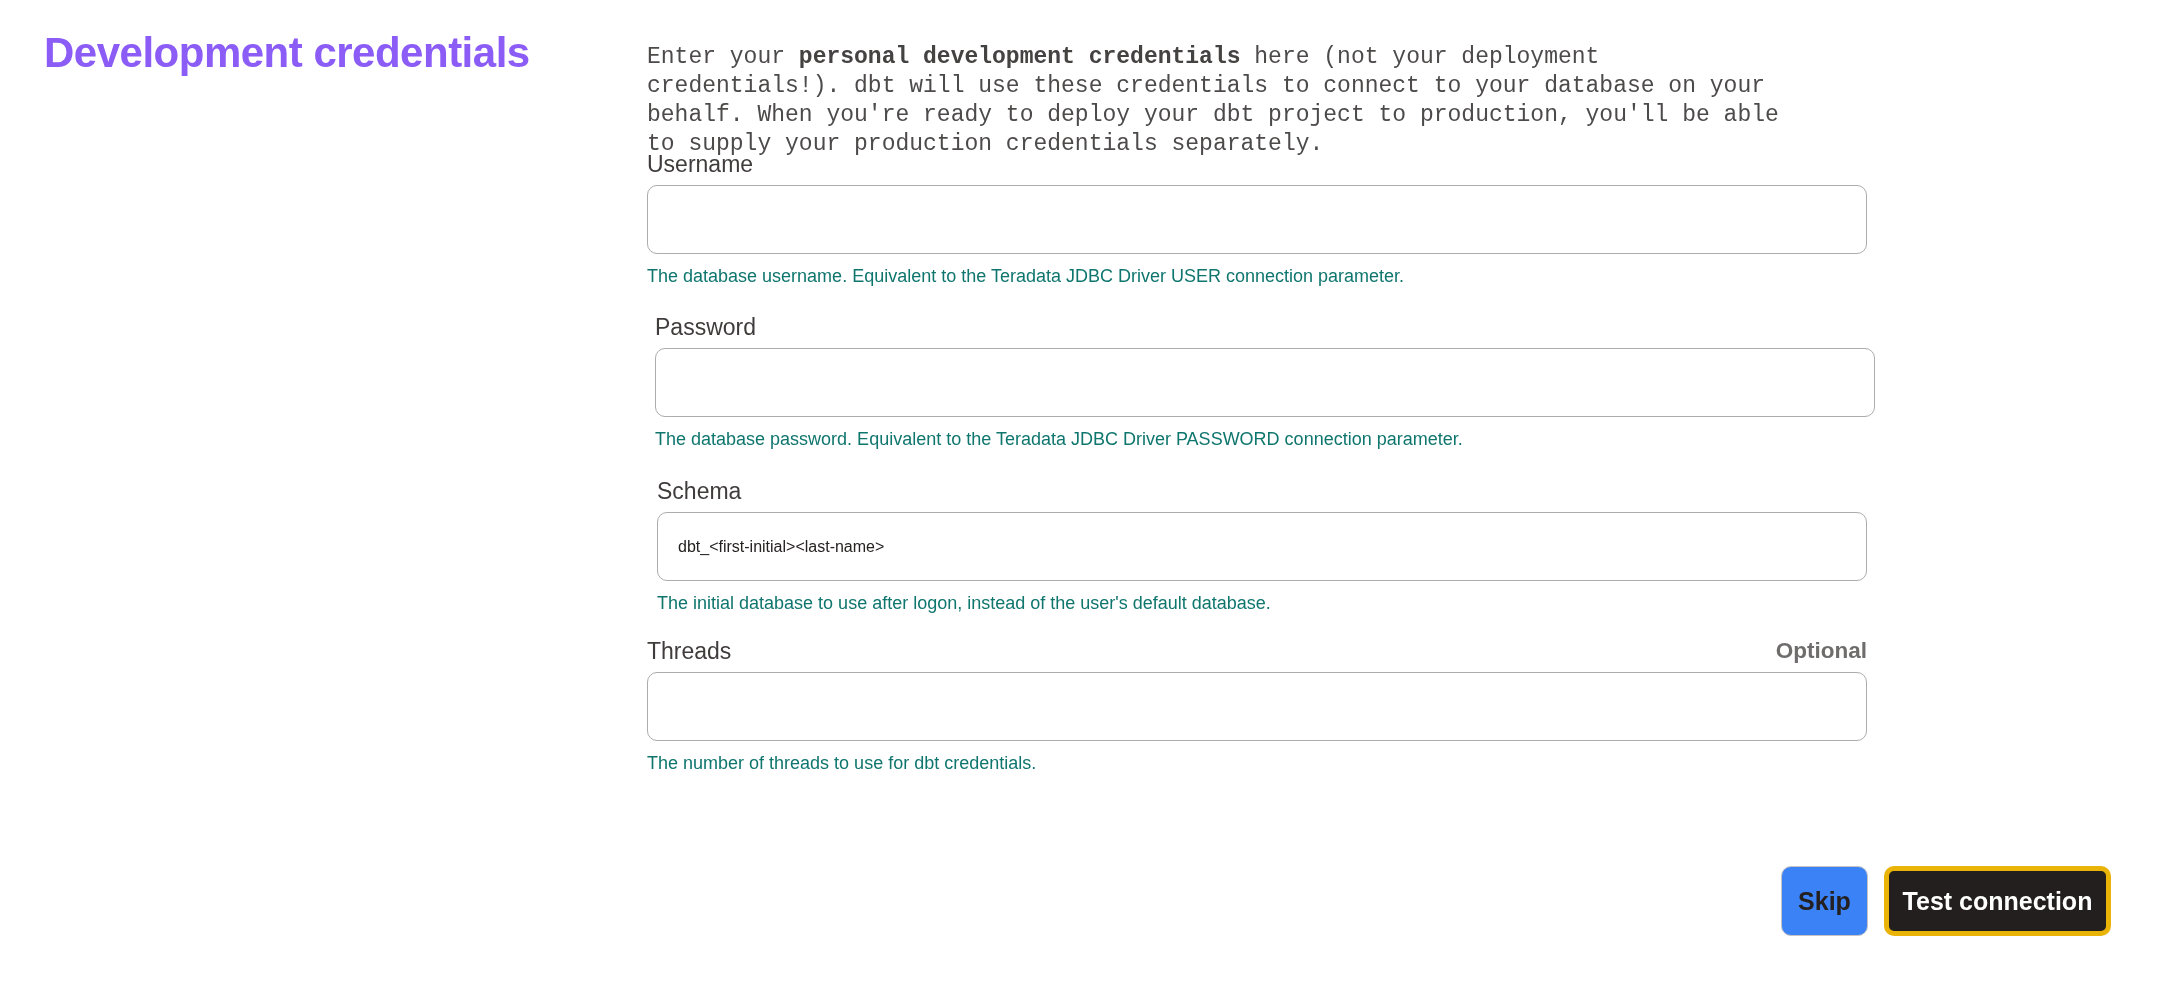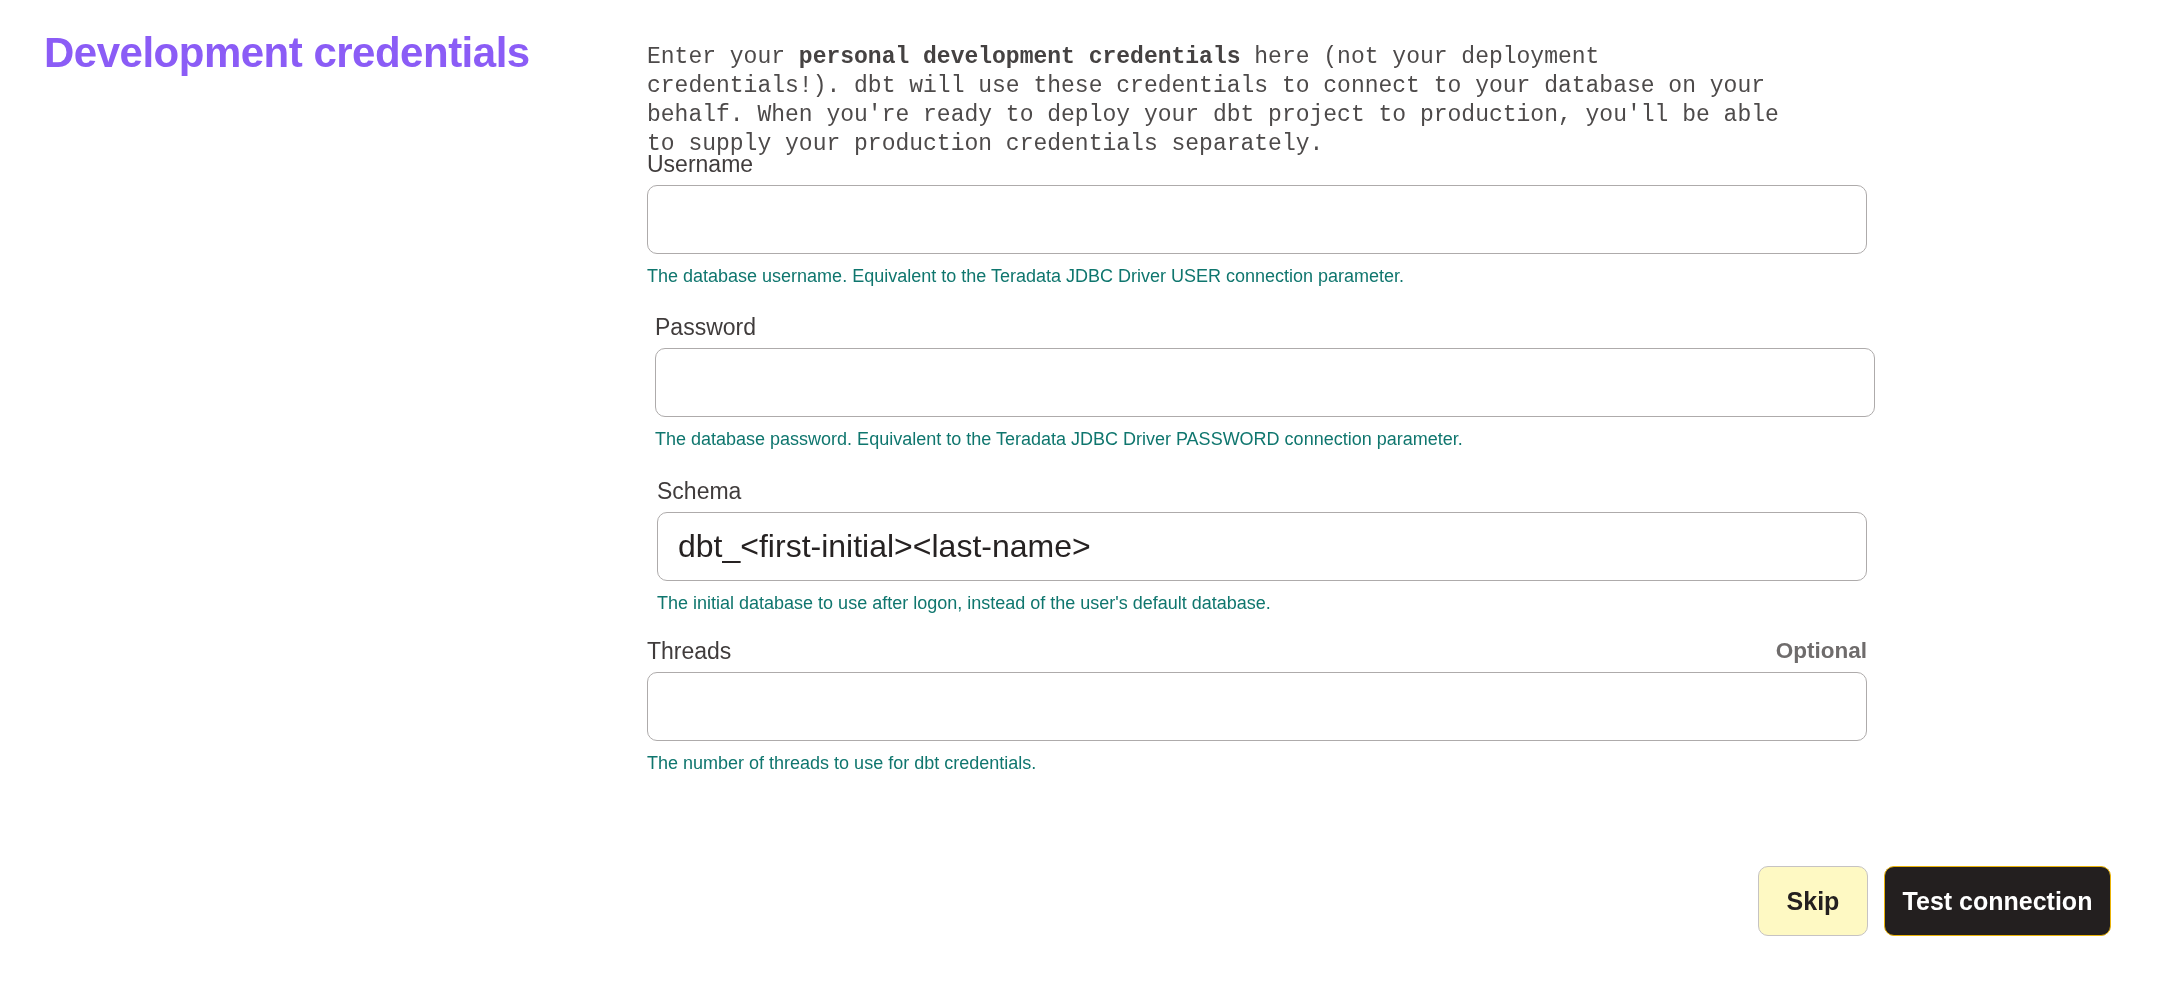--- a/index.html
+++ b/index.html
@@ -54,21 +54,21 @@
   }
   .field-input {
     display: block;
     width: 100%;
     height: 69px;
     border: 1px solid #aeabab;
     border-radius: 10px;
     background: #ffffff;
     padding: 0 20px;
     font-family: "Liberation Sans", sans-serif;
-    font-size: 32px;
+    font-size: 16px;
     color: #262222;
     outline: none;
   }
   .field-help {
     margin-top: 9px;
     font-size: 18px;
     line-height: 27px;
     color: #0f766e;
   }
   .optional-badge {
@@ -94,29 +94,29 @@
     font-family: "Liberation Sans", sans-serif;
     font-size: 25px;
     font-weight: 600;
     display: flex;
     align-items: center;
     justify-content: center;
     cursor: pointer;
     white-space: nowrap;
   }
   .btn-skip {
-    width: 110px;
-    background: #fef9c3;
+    width: 87px;
+    background: #3b82f6;
     border: 1px solid #c6c3c3;
     color: #242020;
   }
   .btn-primary {
     width: 227px;
     background: #231f1f;
-    border: 1px solid #eab308;
+    border: 5px solid #eab308;
     color: #ffffff;
   }
 </style>
 </head>
 <body>
 
 <div class="page">
 
   <h1 class="page-title">Development credentials</h1>
 

